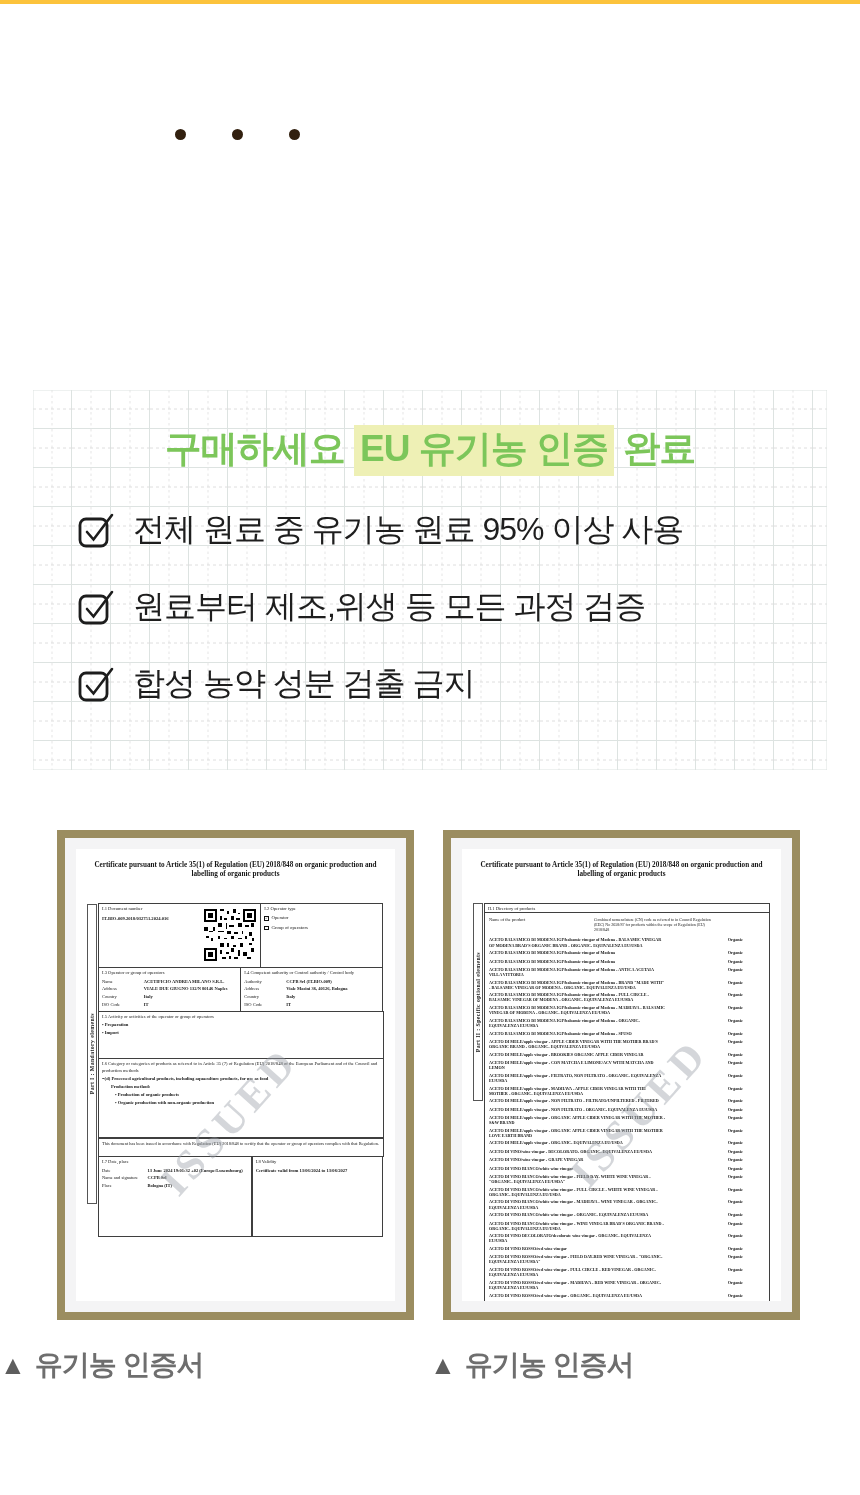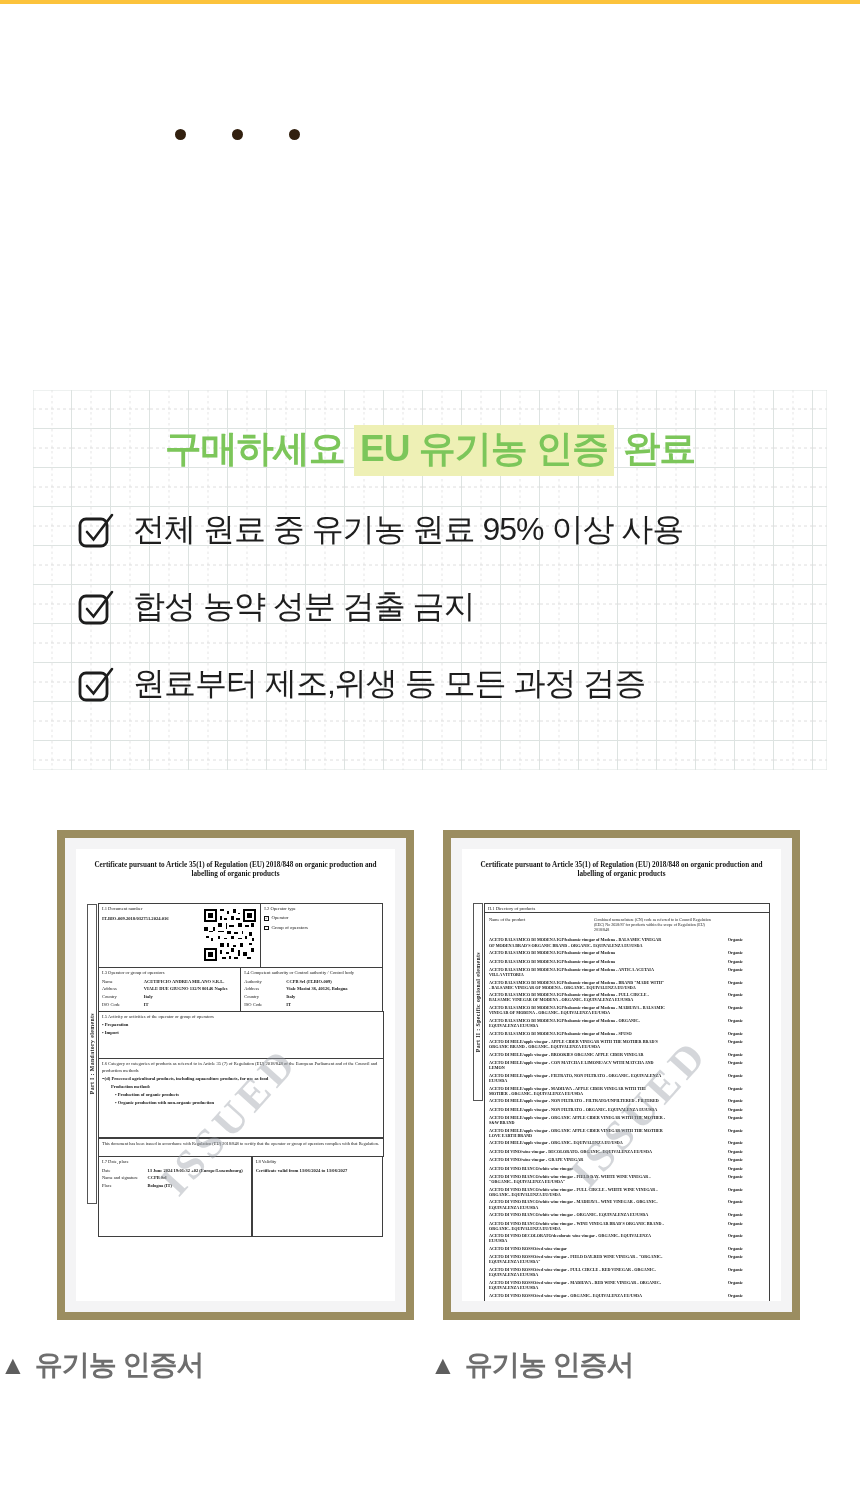--- a/index.html
+++ b/index.html
@@ -128,30 +128,30 @@
         </span>
         <span class="check-text">전체 원료 중 유기농 원료 95% 이상 사용</span>
       </div>
         <div class="check-item">
         <span class="cbx">
           <svg viewBox="0 0 42 44" width="42" height="44">
             <rect x="3" y="11" width="27" height="27" rx="6" fill="none" stroke="#1d1d1d" stroke-width="2.8"></rect>
             <path d="M10 24 L16.5 31.5 L35 7" fill="none" stroke="#1d1d1d" stroke-width="2.6" stroke-linecap="round"></path>
           </svg>
         </span>
-        <span class="check-text">합성 농약 성분 검출 금지</span>
+        <span class="check-text">원료부터 제조,위생 등 모든 과정 검증</span>
       </div>
         <div class="check-item">
         <span class="cbx">
           <svg viewBox="0 0 42 44" width="42" height="44">
             <rect x="3" y="11" width="27" height="27" rx="6" fill="none" stroke="#1d1d1d" stroke-width="2.8"></rect>
             <path d="M10 24 L16.5 31.5 L35 7" fill="none" stroke="#1d1d1d" stroke-width="2.6" stroke-linecap="round"></path>
           </svg>
         </span>
-        <span class="check-text">원료부터 제조,위생 등 모든 과정 검증</span>
+        <span class="check-text">합성 농약 성분 검출 금지</span>
       </div>
       </div>
   </div>
 
   <div class="certs">
 
     <div class="cert-frame">
       <div class="cert-page">
         <div class="cert-title">Certificate pursuant to Article 35(1) of Regulation (EU) 2018/848 on organic production and labelling of organic products</div>
         <div class="cbody">

